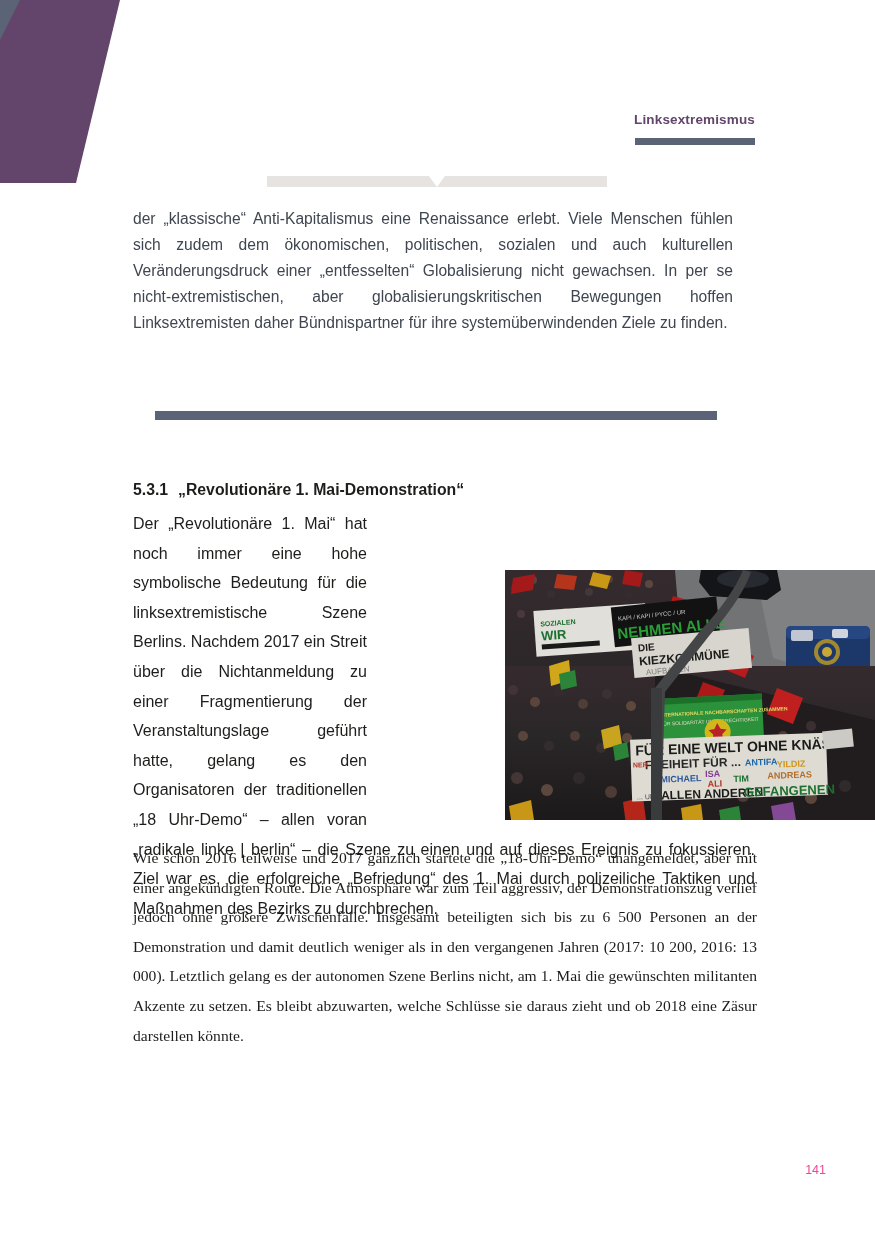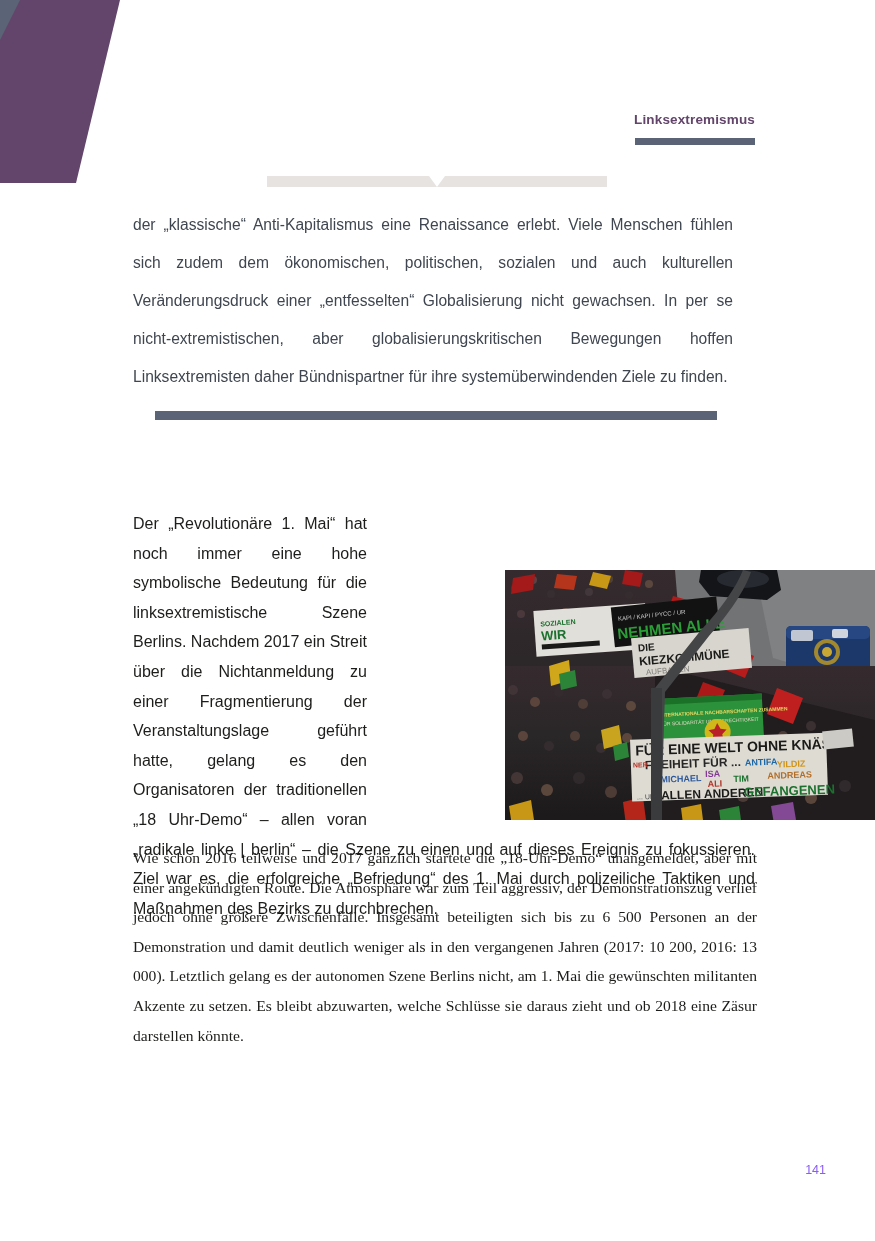--- a/index.html
+++ b/index.html
@@ -87,21 +87,21 @@
   
   #content {
     position: absolute;
     left: 133px;
     top: 206px;
     width: 622px;
   }
   p.body-text {
     margin: 0;
     font-size: 15.6px;
-    line-height: 38px;
+    line-height: 26px;
     color: #3f4650;
     text-align: justify;
     text-justify: inter-word;
     hyphens: manual;
   }
   .para-intro {
     margin-left: 22px;
     width: 600px;
     color: #55606c;
   }
@@ -180,21 +180,21 @@
     hyphens: manual;
   }
   #closing-para p { margin: 0; font-family: Liberation Serif, serif; }
 
   
   #folio {
     position: absolute;
     right: 49px;
     top: 1163px;
     font-size: 12.5px;
-    color: #8b5cf6;
+    color: #ec4899;
   }
 </style>
 </head>
 <body>
 
 <div id="page">
 
   <div id="corner-decoration">
     <div class="corner-slate"></div>
     <div class="corner-purple"></div>
@@ -206,20 +206,23 @@
   </div>
 
   <div id="continuation-ornament"></div>
 
   <div id="content">
     <p class="body-text para-intro">der „klassische“ Anti-Kapitalismus eine Renaissance erlebt. Viele Men­schen fühlen sich zudem dem ökonomischen, politischen, sozialen und auch kulturellen Veränderungsdruck einer „entfesselten“ Globalisie­rung nicht gewachsen. In per se nicht-extremistischen, aber globalisie­rungskritischen Bewegungen hoffen Linksextremisten daher Bündnis­partner für ihre systemüberwindenden Ziele zu finden.</p>
   </div>
 
   <div id="section-rule"></div>
 
+  <div id="section-heading">
+    <span class="num">5.3.1</span><span>„Revolutionäre 1. Mai-Demonstration“</span>
+  </div>
 
   <div id="body-flow">
     <div id="photo-float"></div>
     <p>Der „Revolutionäre 1. Mai“ hat noch immer eine hohe symbolische Bedeutung für die linksextremistische Szene Berlins. Nachdem 2017 ein Streit über die Nichtanmeldung zu einer Fragmentierung der Veranstaltungslage geführt hatte, ge­lang es den Organisatoren der traditionellen „18 Uhr-Demo“ – allen voran „radikale linke | berlin“ – die Szene zu einen und auf die­ses Ereignis zu fokussieren. Ziel war es, die erfolgreiche „Befriedung“ des 1. Mai durch polizeiliche Taktiken und Maßnahmen des Bezirks zu durchbrechen.</p>
   </div>
 
   <div id="demo-photo">
     <svg width="370" height="250" viewBox="0 0 370 250" xmlns="http://www.w3.org/2000/svg" role="img">
       <defs>
         <clipPath id="frameclip">

